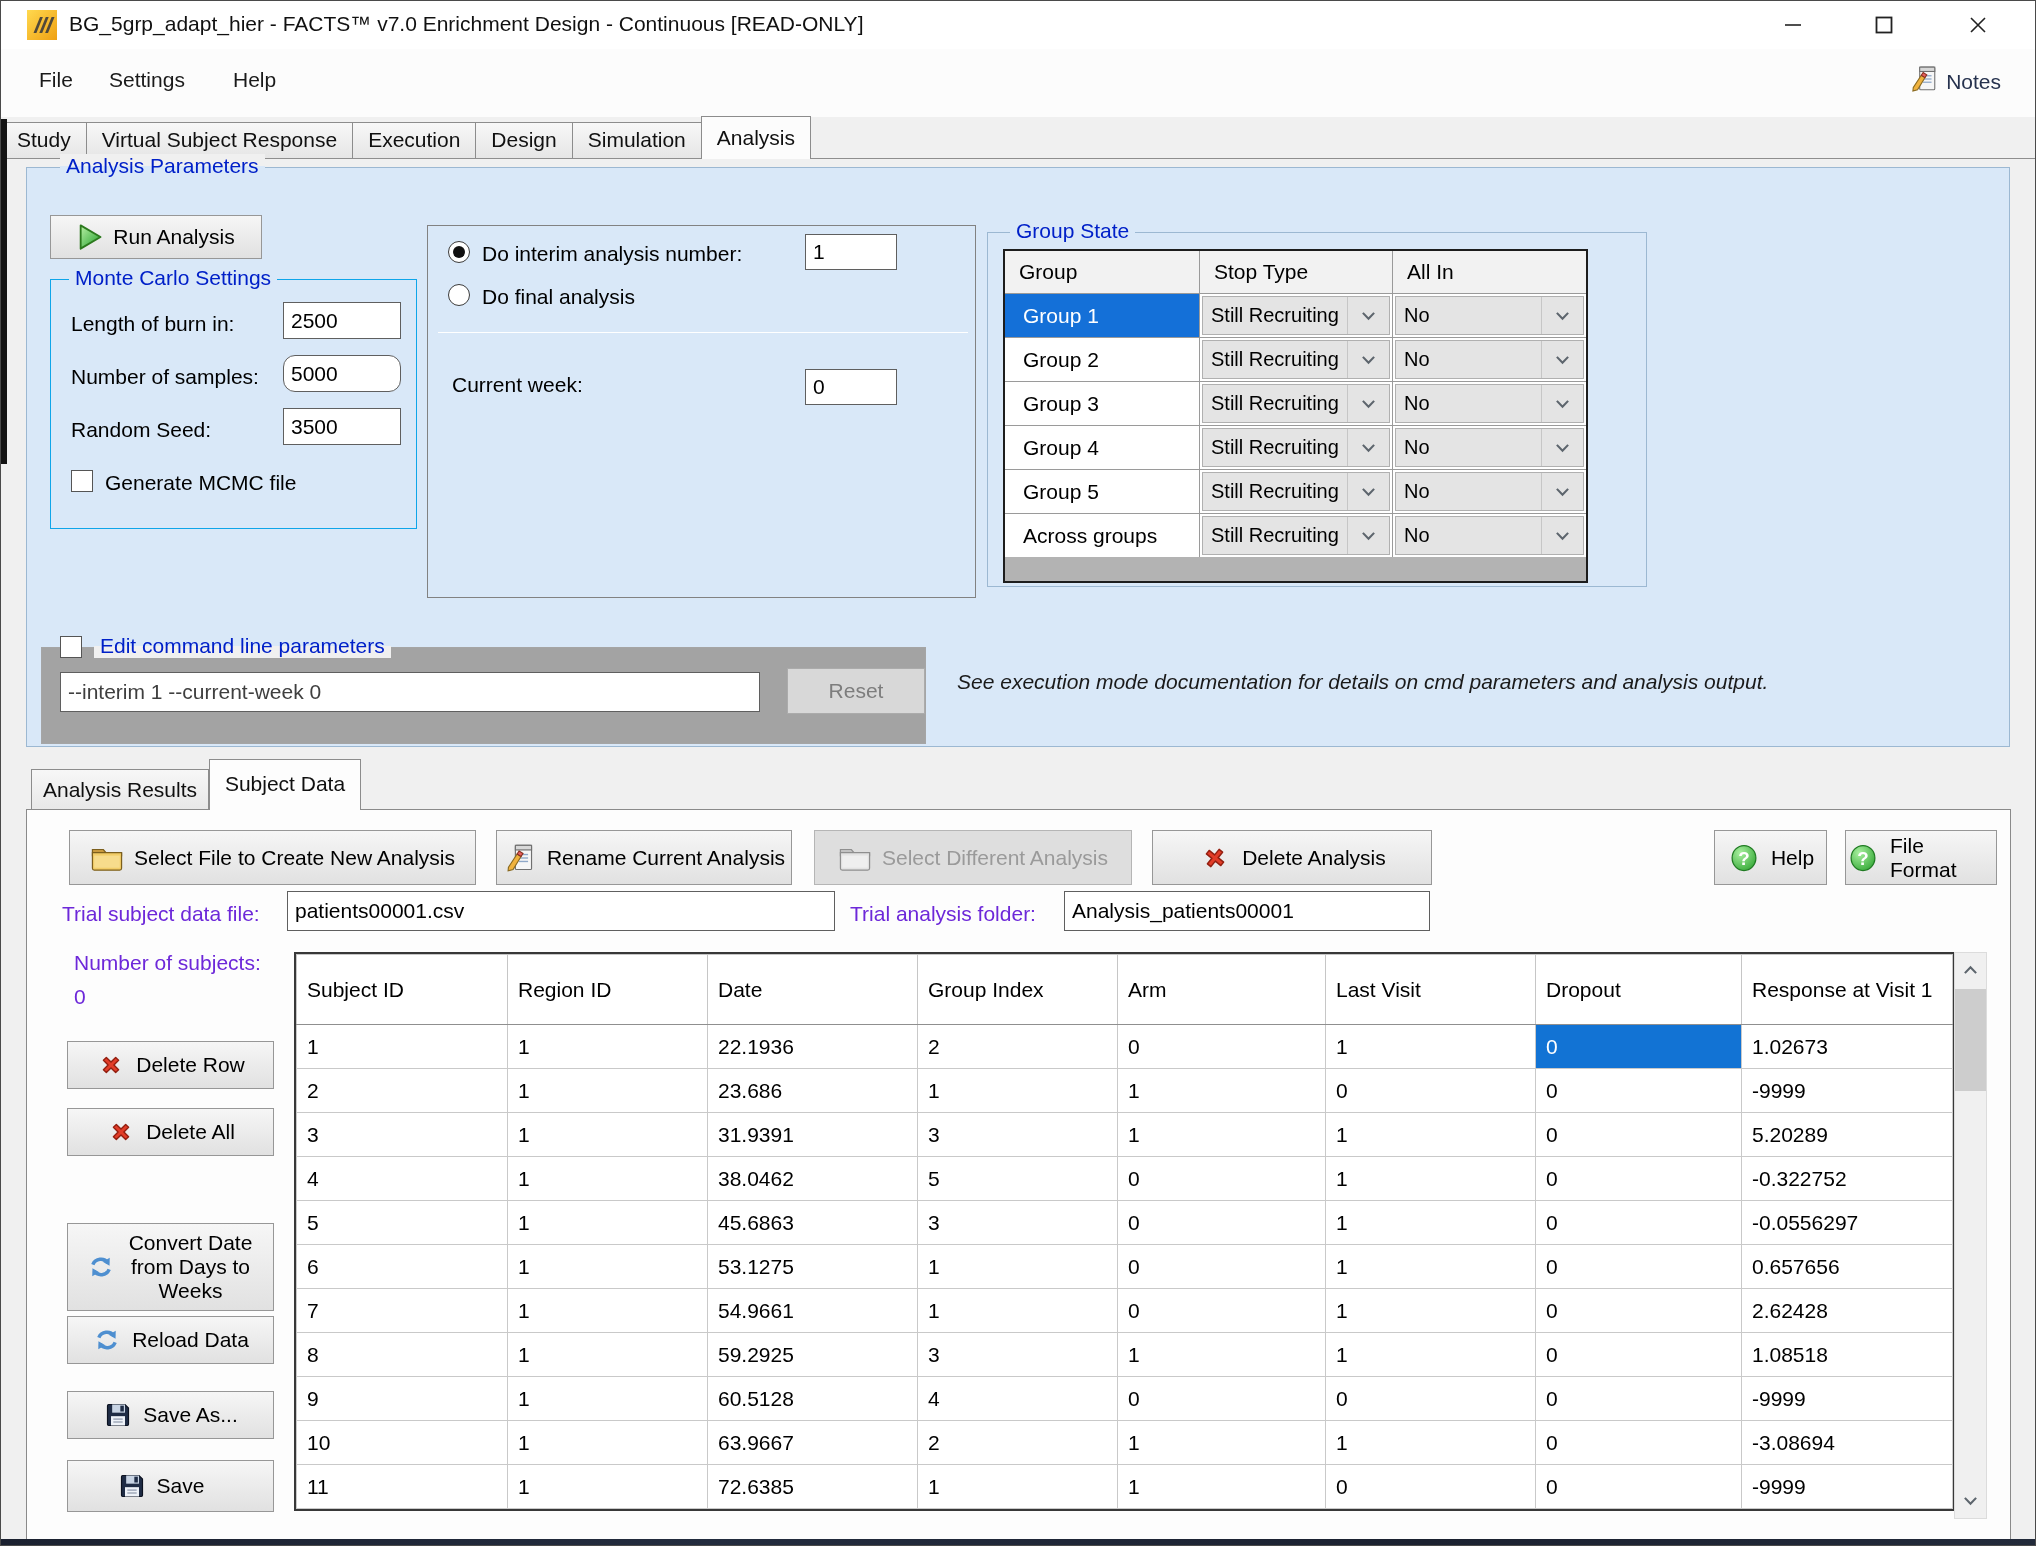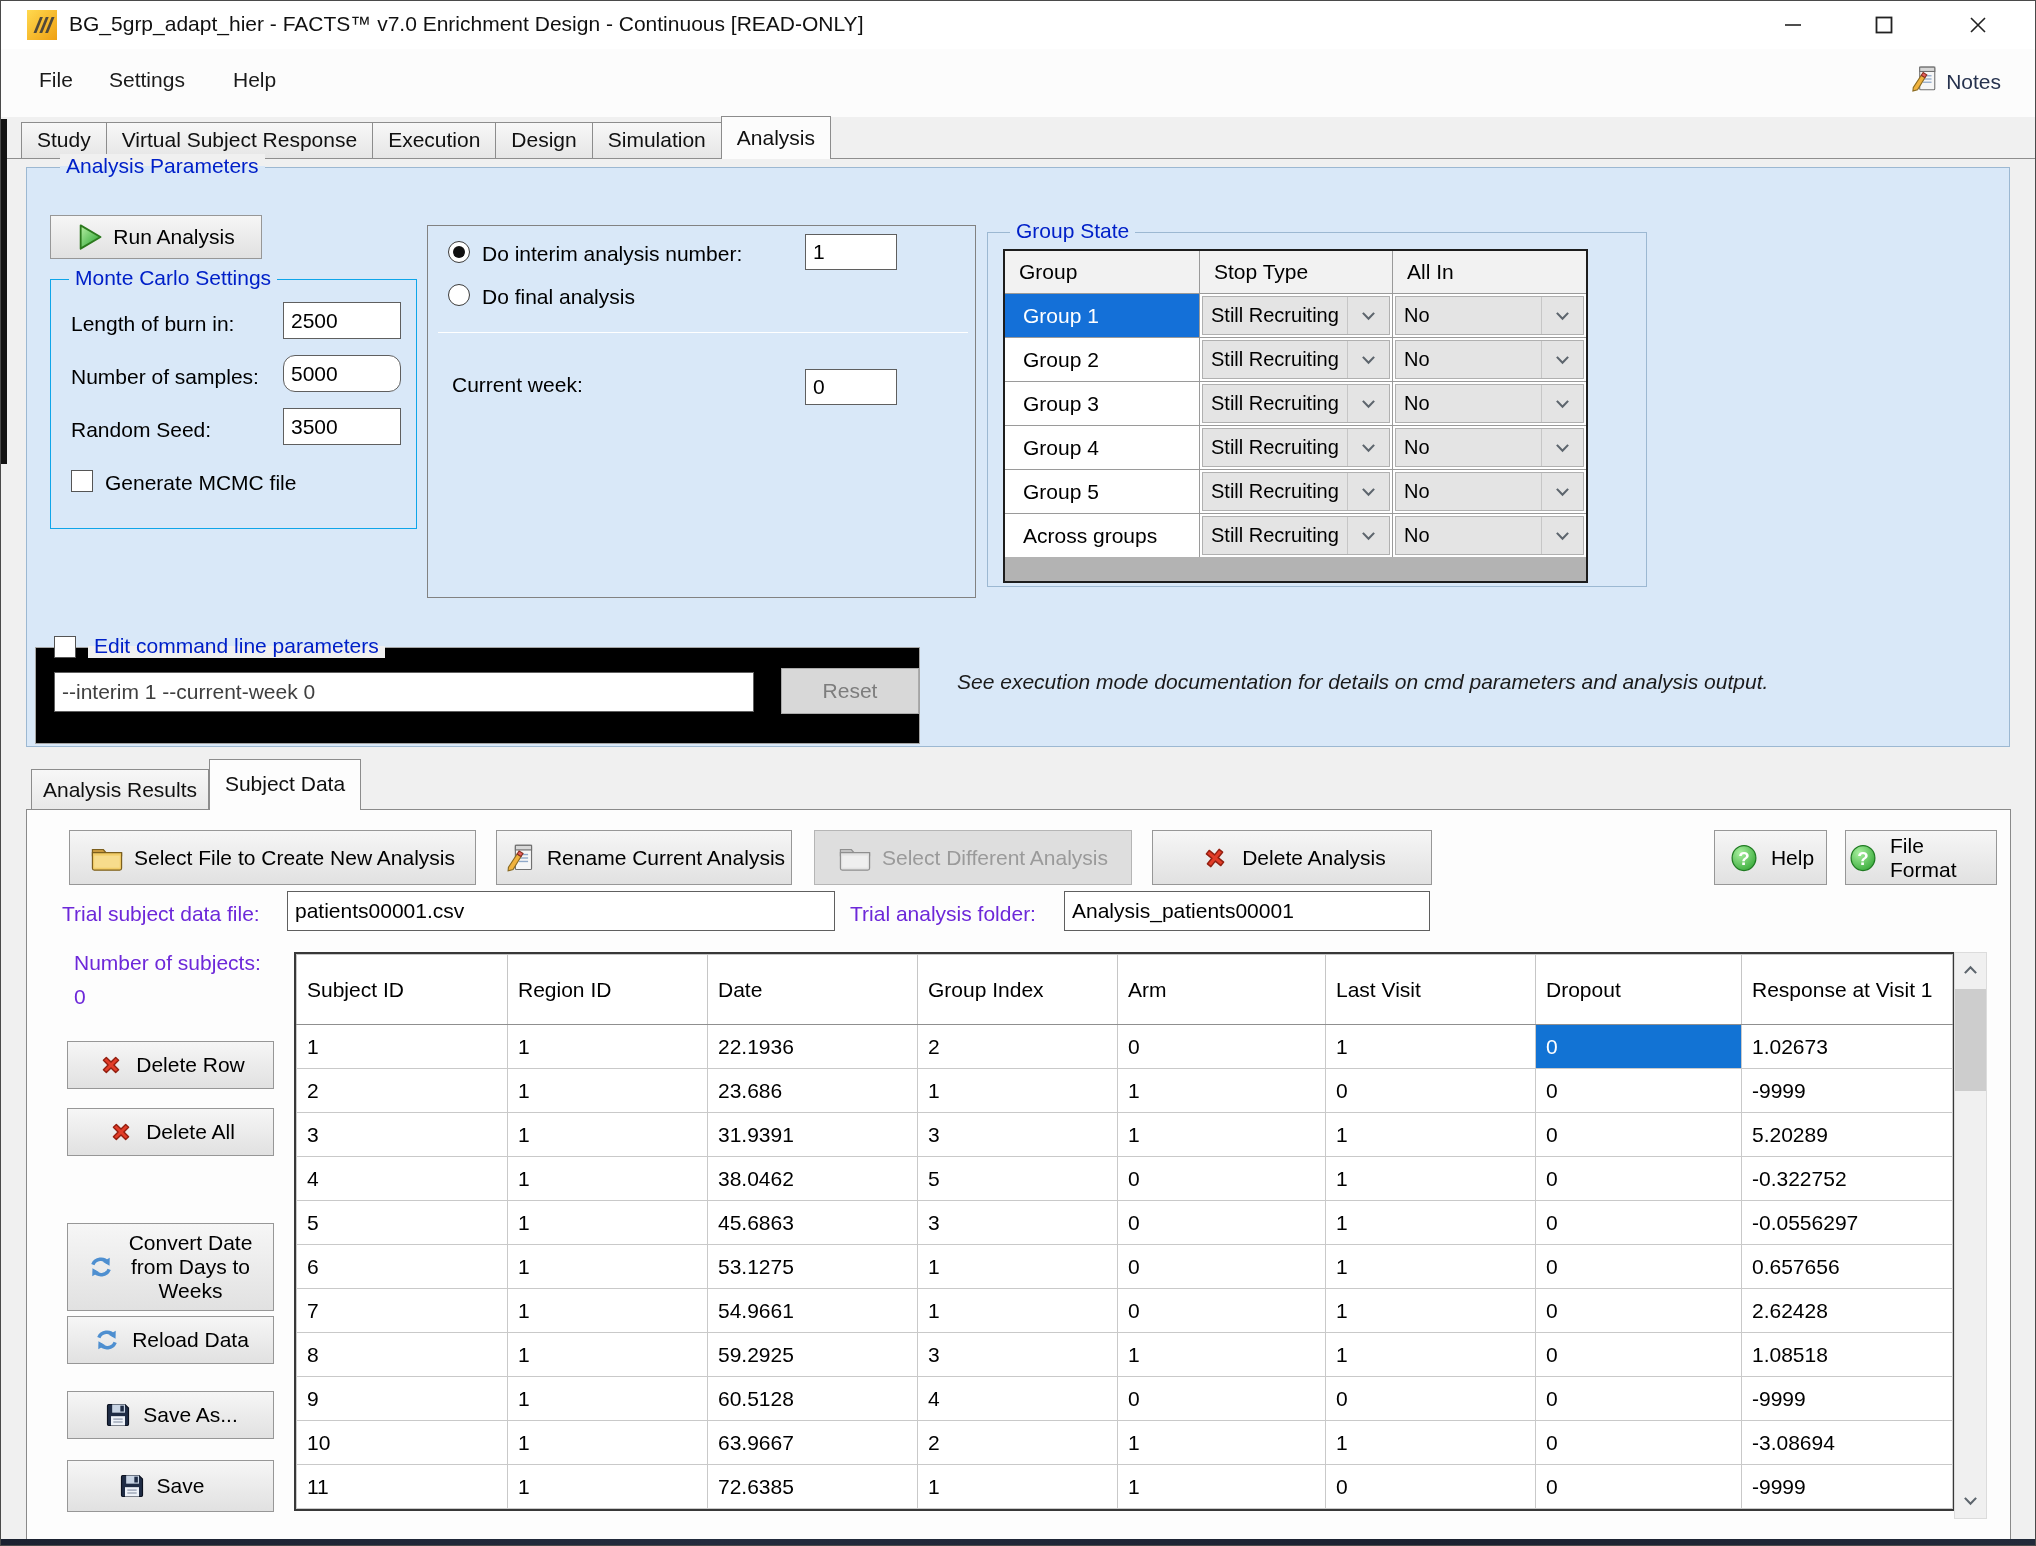--- a/index.html
+++ b/index.html
@@ -16,21 +16,21 @@
 
   
   .menubar { position:absolute; top:48px; left:0; right:0; height:68px; background:#fcfcfc; }
   .menu-item { position:absolute; top:19px; font-size:21px; color:#1a1a1a; cursor:default; }
   .notes-btn { position:absolute; right:34px; top:16px; display:flex; align-items:center; gap:8px;
                font-size:21px; color:#26324e; }
   .notes-btn svg { width:28px; height:28px; }
 
   
   .tabstrip { position:absolute; top:116px; left:0; right:0; height:42px; background:#f0f0f0;
-              border-bottom:1px solid #8e8e8e; display:flex; align-items:flex-end; padding-left:20px; }
+              border-bottom:1px solid #8e8e8e; display:flex; align-items:flex-end; padding-left:0; }
   .tab { height:36px; line-height:34px; padding:0 15px; font-size:21px; color:#101010;
          background:linear-gradient(#f7f7f7,#e6e6e6); border:1px solid #8c8c8c; border-bottom:none;
          margin-right:-1px; position:relative; }
   .tab.active { height:43px; line-height:42px; background:#fcfcfc; margin-bottom:-1px; z-index:3; }
 
   .content { position:absolute; top:158px; left:0; right:0; bottom:0; background:#f0f0f0; }
 
   
   .gb-label { position:absolute; font-size:21px; color:#0020c8; padding:0 6px; white-space:nowrap; z-index:2; }
   .blue-box { position:absolute; left:25px; top:8px; width:1984px; height:580px;
@@ -69,22 +69,22 @@
   .gs-gcell { width:195px; font-size:21px; line-height:43px; padding-left:18px; border-right:1px solid #9a9a9a; }
   .gs-gcell.sel { background:#1470d8; color:#fff; }
   .gs-dcell { border-right:1px solid #9a9a9a; padding:2px; }
   .gs-dcell:last-child { border-right:none; }
   .dd { display:flex; height:100%; background:#e4e4e4; border:1px solid #b0b0b0; }
   .dd-text { flex:1; font-size:20px; line-height:36px; padding-left:8px; white-space:nowrap; overflow:hidden; }
   .dd-arrow { width:42px; border-left:1px solid #c6c6c6; display:flex; align-items:center; justify-content:center; }
   .chev { width:15px; height:10px; }
   .chev polyline { fill:none; stroke:#5d656d; stroke-width:1.7; }
 
-  .cmd-box { position:absolute; left:8px; top:479px; width:885px; height:97px;
-             background:#000000; border:1px solid #a5a5a5;padding-left:13px; }
+  .cmd-box { position:absolute; left:14px; top:479px; width:885px; height:97px;
+             background:#a3a3a3; border:1px solid #a5a5a5;padding-left:13px; }
   .cmd-label { left:52px; top:-14px; background:linear-gradient(#d9e8f8 50%, #f0f0f0 50%); }
   .cmd-check { left:18px; top:-12px; }
   .cmd-input { left:18px; top:24px; width:700px; height:40px; color:#3f3f3f; }
   .reset-btn { position:absolute; left:745px; top:20px; width:138px; height:46px;
                background:#d8d8d8; color:#7d7d7d; border-color:#ababab; }
   .cmd-note { position:absolute; left:930px; top:502px; font-size:21px; font-style:italic; color:#1a1a1a; }
 
   
   .tab2 { position:absolute; font-size:21px; color:#101010; background:linear-gradient(#f7f7f7,#e8e8e8);
           border:1px solid #8c8c8c; border-bottom:none; text-align:center; }

